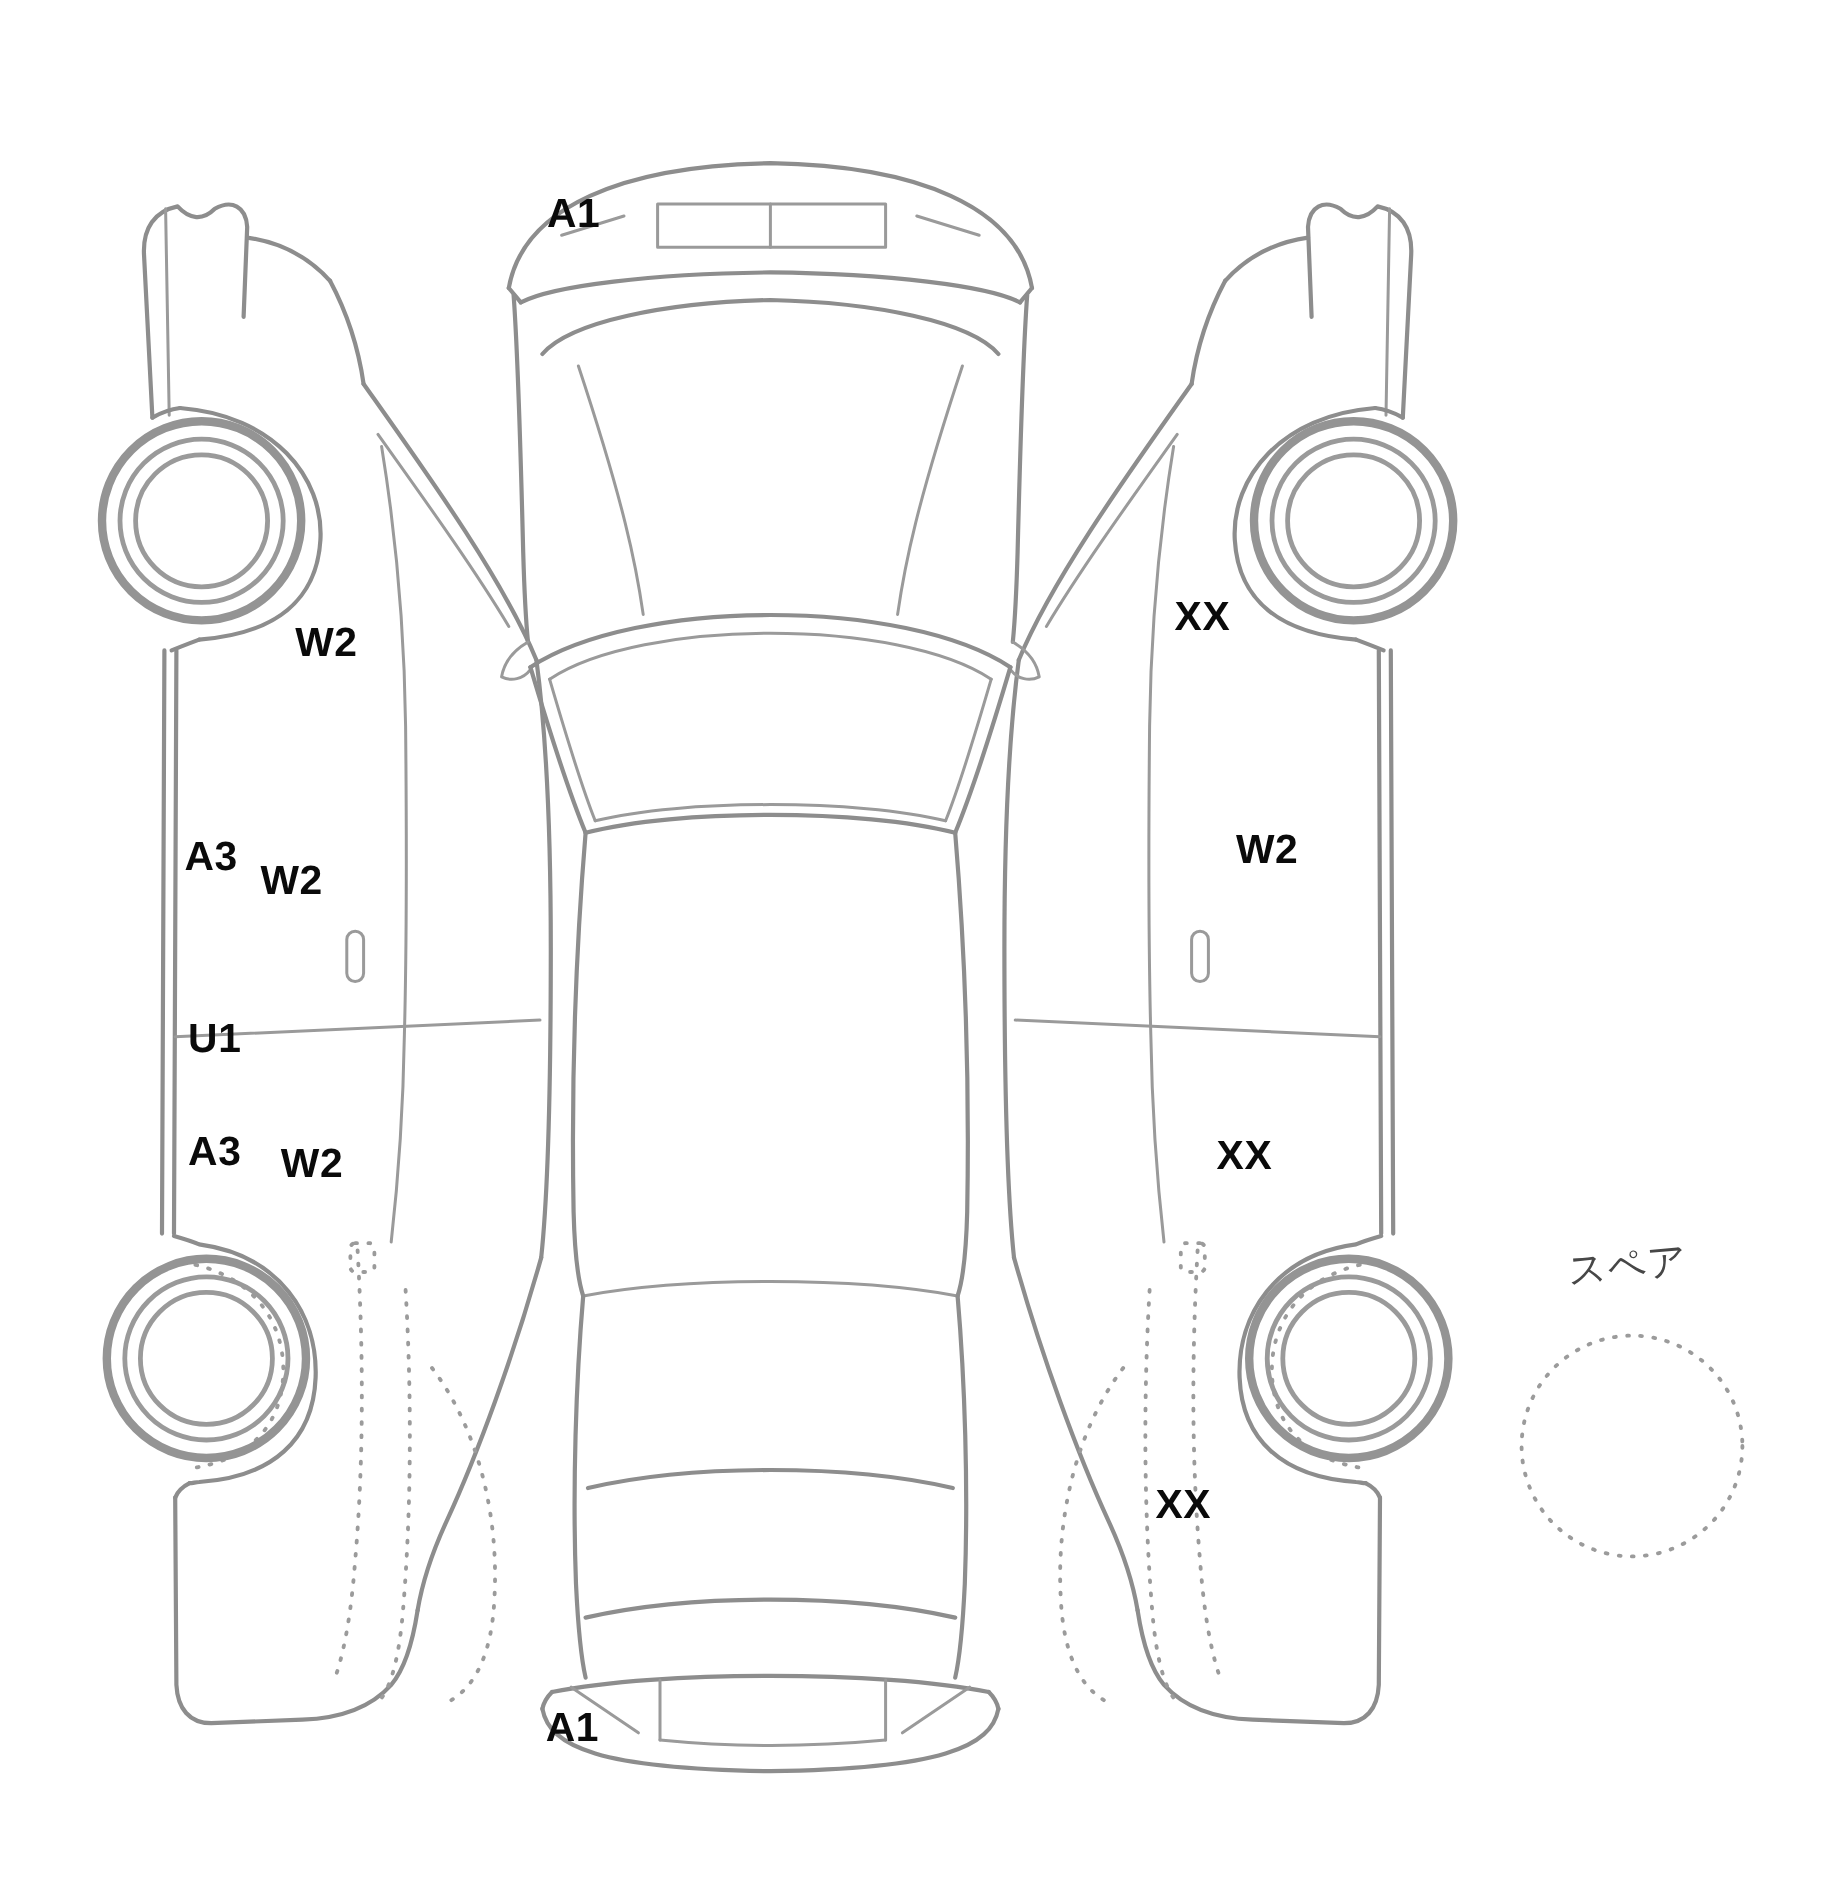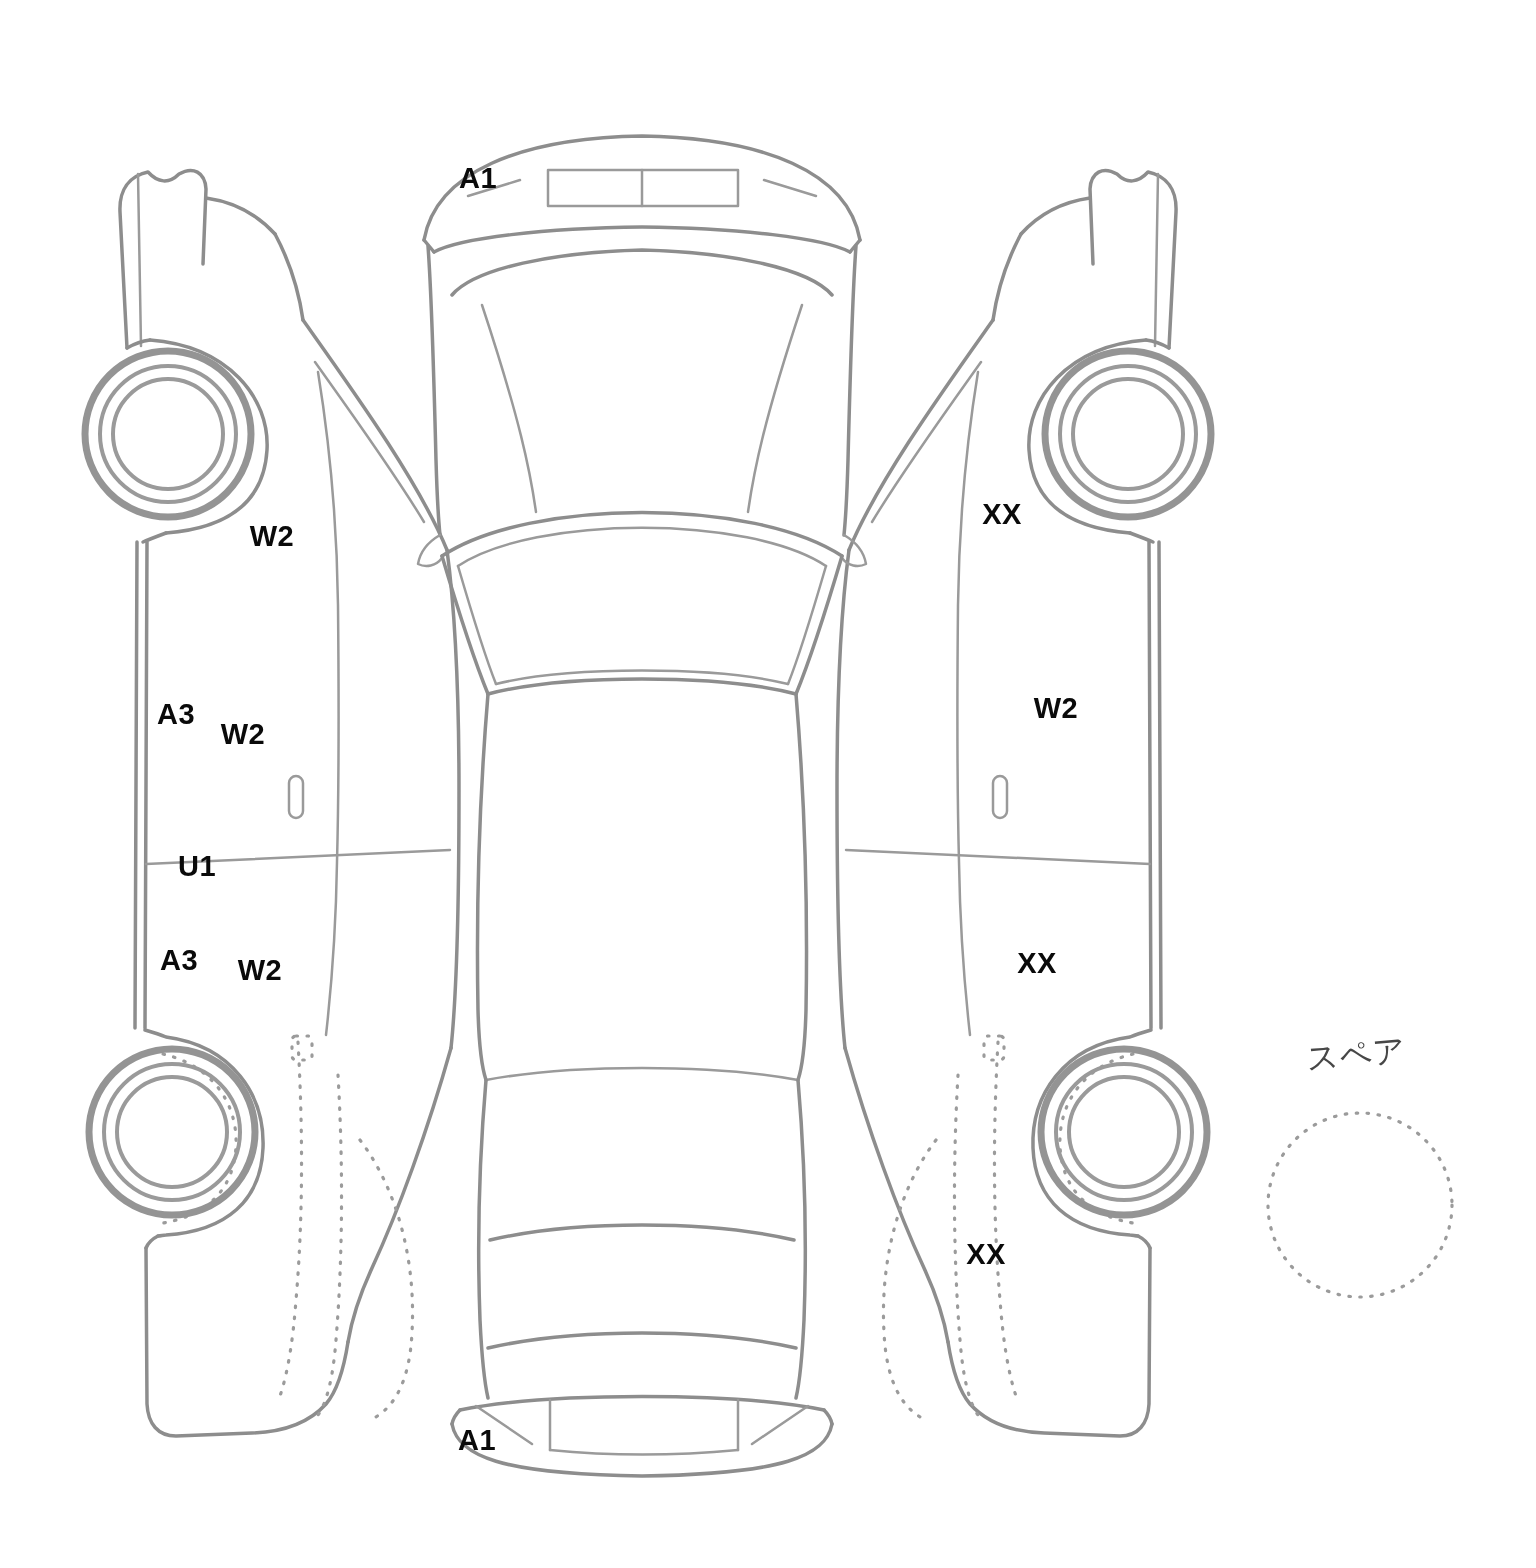--- a/index.html
+++ b/index.html
@@ -14,21 +14,21 @@
   
   .s{fill:none;stroke:#8d8d8d;stroke-width:3.5;stroke-linecap:round;stroke-linejoin:round;}
   .s2{fill:none;stroke:#9a9a9a;stroke-width:2.5;stroke-linecap:round;stroke-linejoin:round;}
   .dot{fill:none;stroke:#9b9b9b;stroke-width:3.2;stroke-dasharray:1.5 9.5;stroke-linecap:round;}
   .w1{fill:none;stroke:#949494;stroke-width:7;}
   .w2{fill:none;stroke:#9a9a9a;stroke-width:4;}
   
   .lbl{
     position:absolute;
     transform:translate(-50%,-50%);
-    font-size:29px;
+    font-size:34px;
     font-weight:600;
     color:#0a0a0a;
     letter-spacing:0.5px;
     white-space:nowrap;
     line-height:1;
   }
   .lbl.spare{
     font-size:32px;
     font-weight:500;
     color:#474747;
@@ -151,21 +151,21 @@
     </g>
   </svg>
 
   <div>
     <span class="lbl" style="left:478px;top:178px">A1</span>
     <span class="lbl" style="left:272px;top:536px">W2</span>
     <span class="lbl" style="left:1002px;top:514px">XX</span>
     <span class="lbl" style="left:176px;top:714px">A3</span>
     <span class="lbl" style="left:243px;top:734px">W2</span>
     <span class="lbl" style="left:1056px;top:708px">W2</span>
-    <span class="lbl" style="left:197px;top:866px">U1</span>
+    <span class="lbl" style="left:179px;top:866px">U1</span>
     <span class="lbl" style="left:179px;top:960px">A3</span>
     <span class="lbl" style="left:260px;top:970px">W2</span>
     <span class="lbl" style="left:1037px;top:963px">XX</span>
     <span class="lbl" style="left:986px;top:1254px">XX</span>
     <span class="lbl" style="left:477px;top:1440px">A1</span>
     <span class="lbl spare" style="left:1356px;top:1054px">スペア</span>
   </div>
 
 </div>
 

